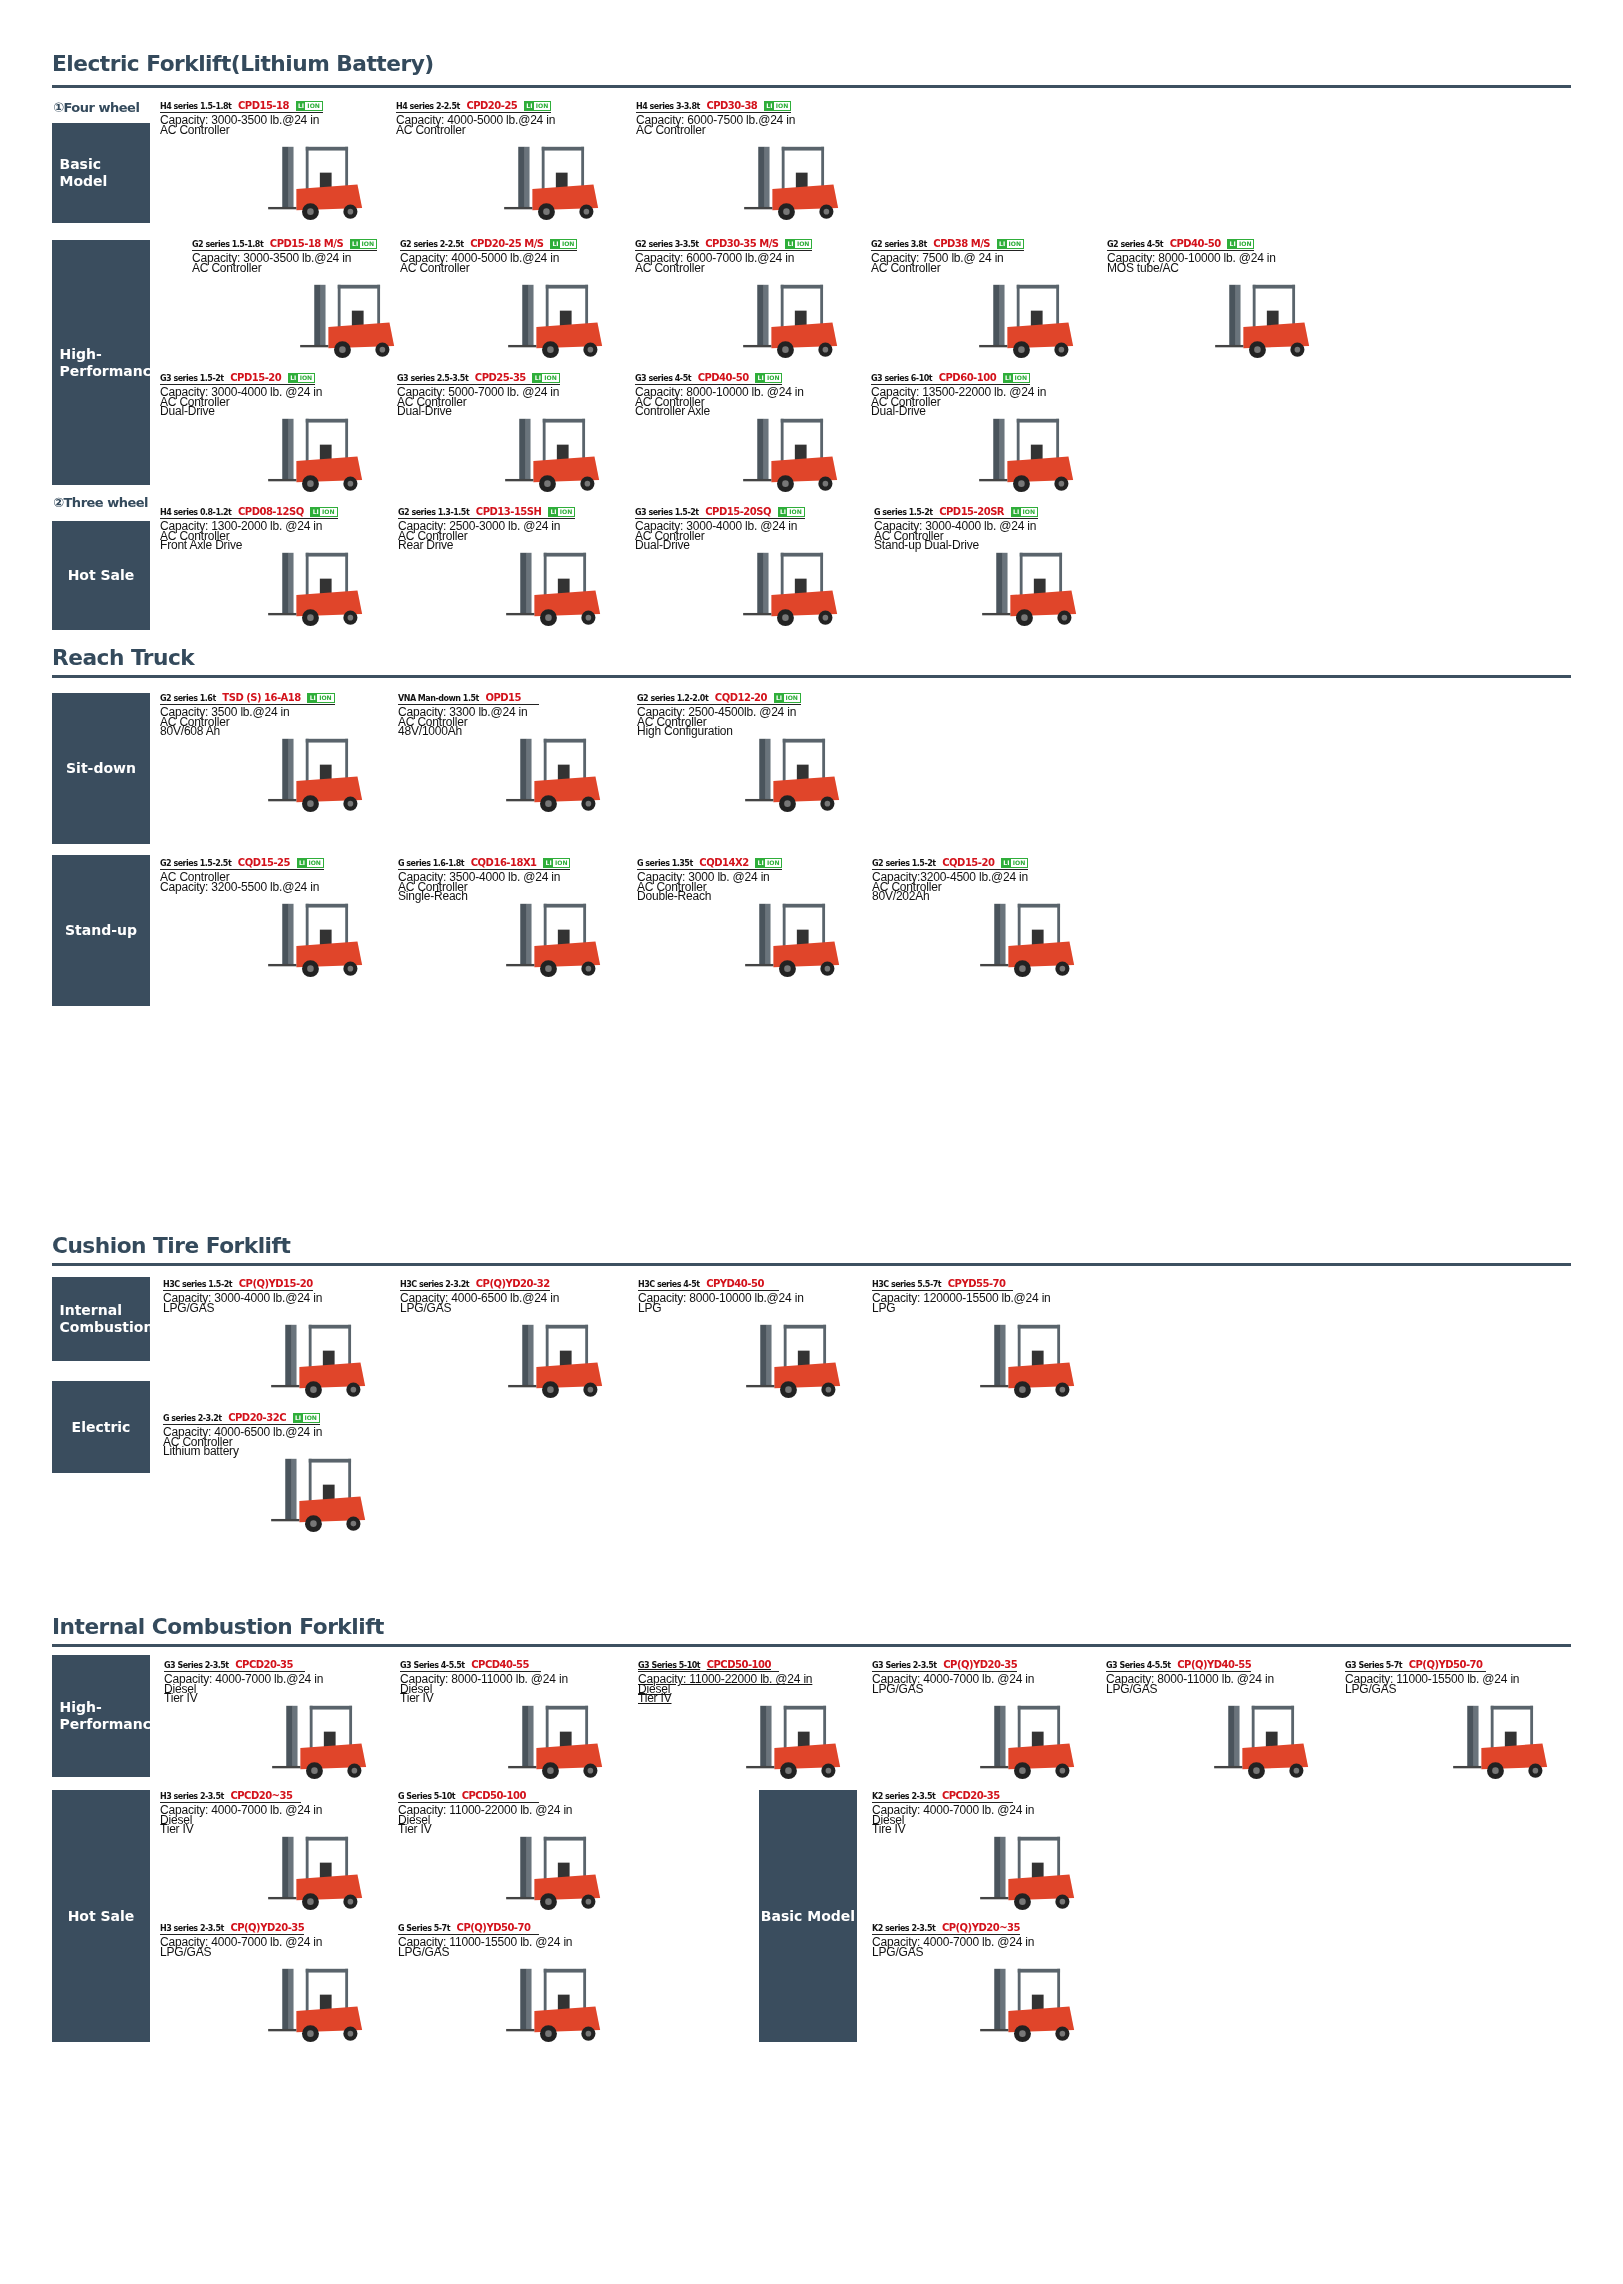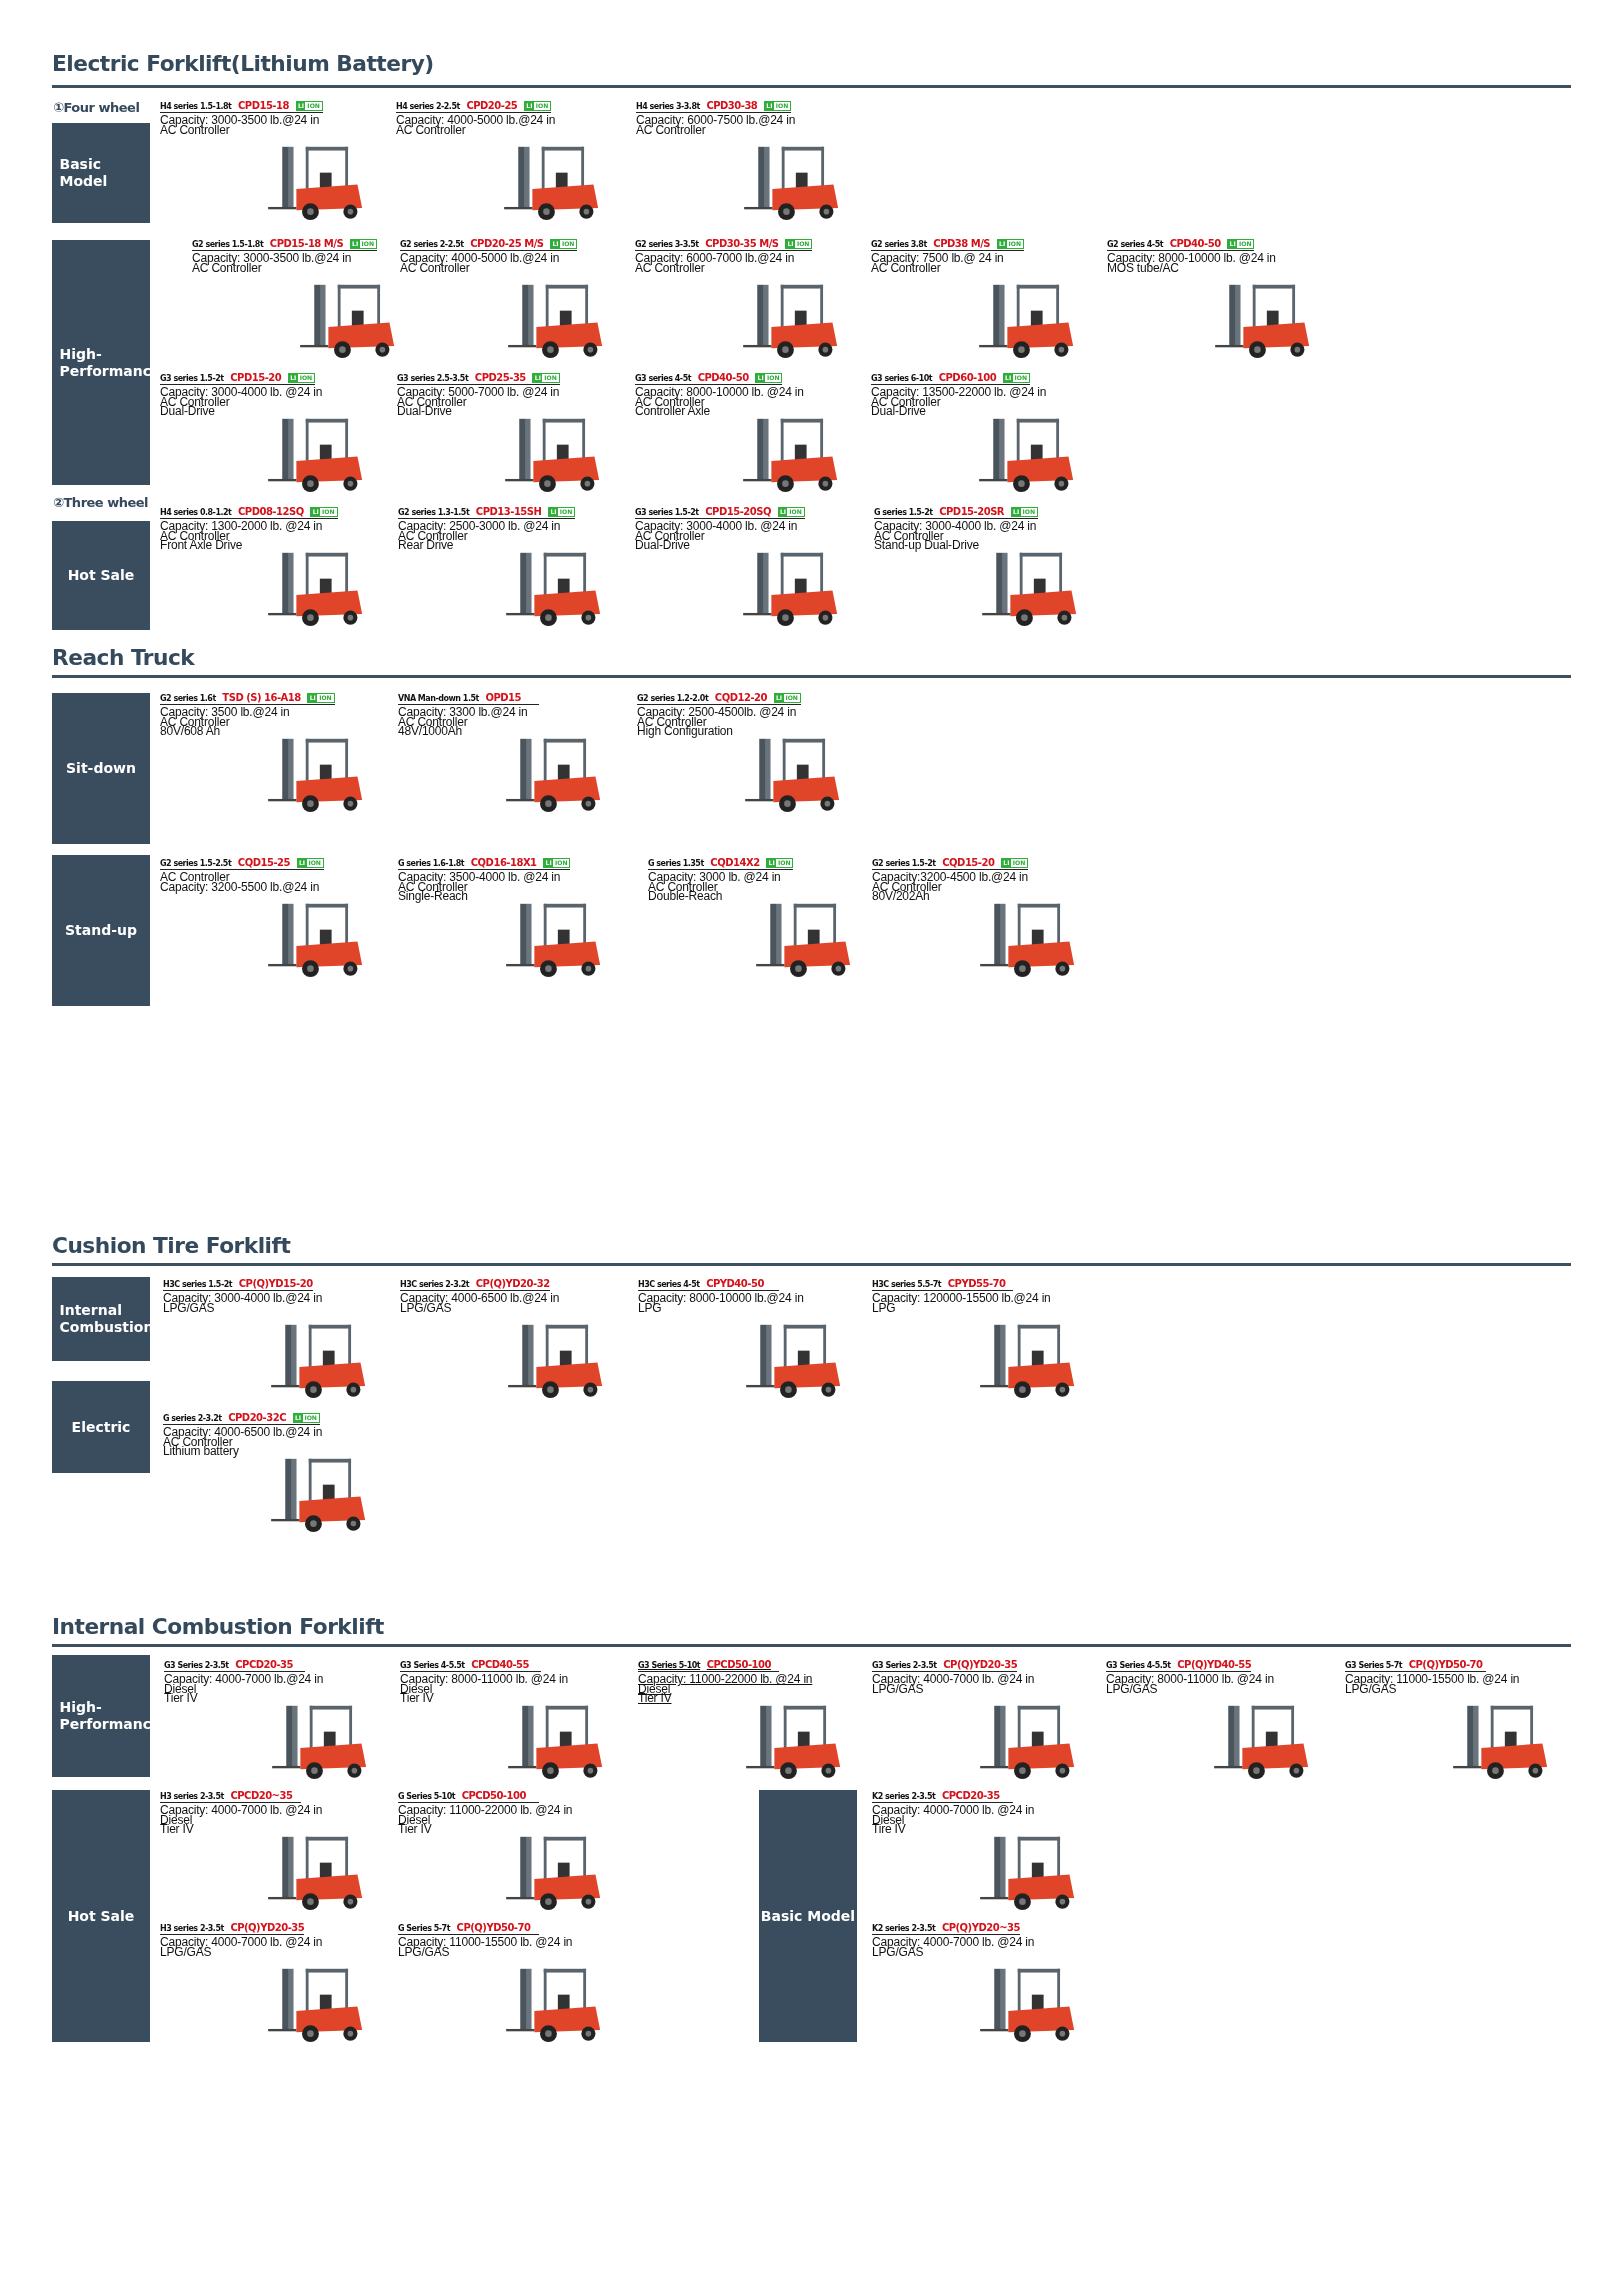--- a/index.html
+++ b/index.html
@@ -654,21 +654,21 @@
       <rect x="164" y="40" width="6" height="90" fill="#5a646c"></rect>
       <rect x="110" y="95" width="25" height="35" fill="#333"></rect>
       <path d="M60 130 L190 120 L200 170 L60 175 Z" fill="#e0452a"></path>
       <rect x="0" y="168" width="60" height="5" fill="#444"></rect>
       <circle cx="90" cy="178" r="18" fill="#222"></circle>
       <circle cx="175" cy="178" r="15" fill="#222"></circle>
       <circle cx="90" cy="178" r="7" fill="#777"></circle>
       <circle cx="175" cy="178" r="6" fill="#777"></circle>
     </svg>
   </div>
-<div class="card" style="left: 637px; top: 857px; margin-left: 11px;">
+<div class="card" style="left: 637px; top: 857px;">
     <div class="hdr">
       <span class="series">G series 1.35t</span>
       <span class="model">CQD14X2</span>
       <span class="ion">
         <span class="li">LI</span>
         <span class="t">ION</span>
       </span>
     </div>
     <div class="spec">
       <div>Capacity: 3000 lb. @24 in</div>

